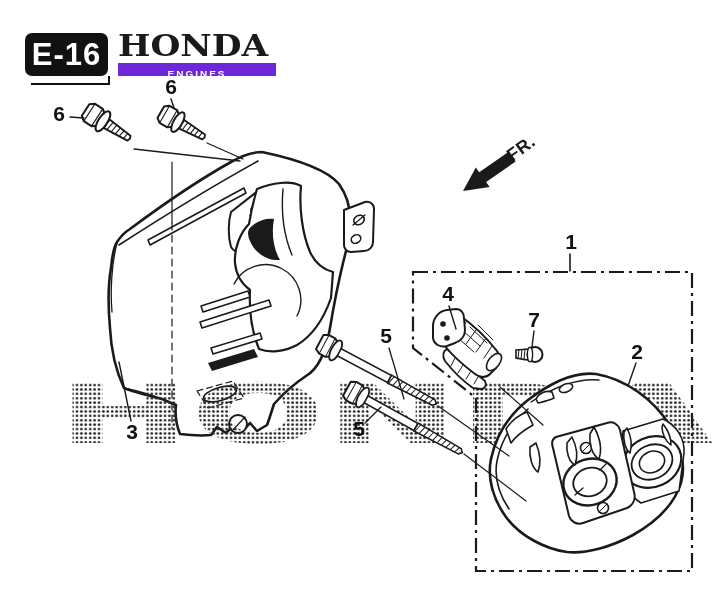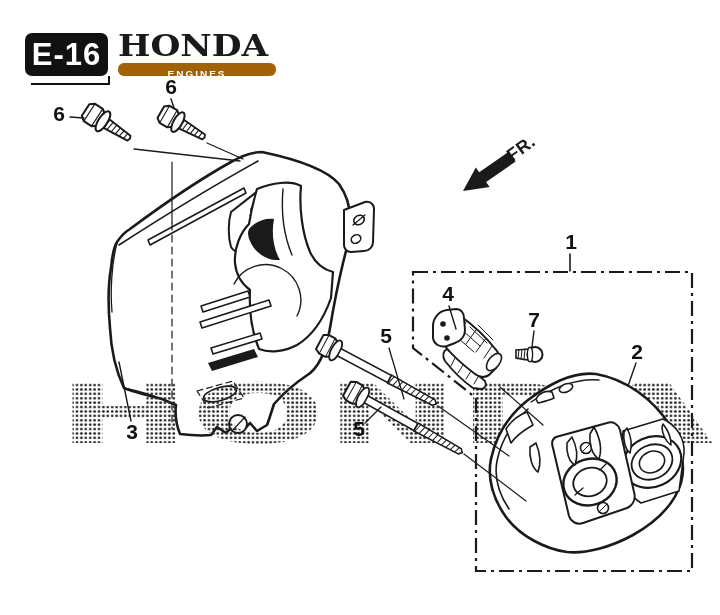--- a/index.html
+++ b/index.html
@@ -9,21 +9,21 @@
   svg{position:absolute;left:0;top:0;}
   
   .code-box{position:absolute;left:25px;top:33px;width:83px;height:43px;background:#111;
             border-radius:7px;color:#fff;font-weight:bold;font-size:31px;text-align:center;
             line-height:43px;letter-spacing:1px;}
   .code-shadow{position:absolute;left:31px;top:76px;width:77px;height:7px;
                border-right:2px solid #111;border-bottom:2px solid #111;}
   .brand{position:absolute;left:118px;top:32px;width:158px;}
   .brand-word{font-family:"DejaVu Serif",serif;font-weight:bold;font-size:33px;line-height:30px;
               letter-spacing:0px;transform:scale(1.04,0.92);transform-origin:left top;white-space:nowrap;}
-  .brand-bar{margin-top:1px;background:#a16207;height:13px;text-align:center;border-radius:6px;}
+  .brand-bar{margin-top:1px;background:#6d28d9;height:13px;text-align:center;}
   .brand-bar span{color:#fff;font-weight:bold;font-size:10px;letter-spacing:2px;line-height:13px;
                   display:inline-block;transform:scaleY(.9);}
   
   .part-label{position:absolute;width:22px;text-align:center;font-weight:bold;font-size:21px;
               line-height:22px;color:#111;}
   .fr-label{position:absolute;left:506px;top:138px;font-weight:bold;font-size:18px;
             transform:rotate(-36deg);letter-spacing:.5px;}
   
   .s26{stroke-width:2.6}.s24{stroke-width:2.4}.s22{stroke-width:2.2}.s2{stroke-width:2}
   .s18{stroke-width:1.8}.s16{stroke-width:1.6}.s14{stroke-width:1.4}.s13{stroke-width:1.3}

